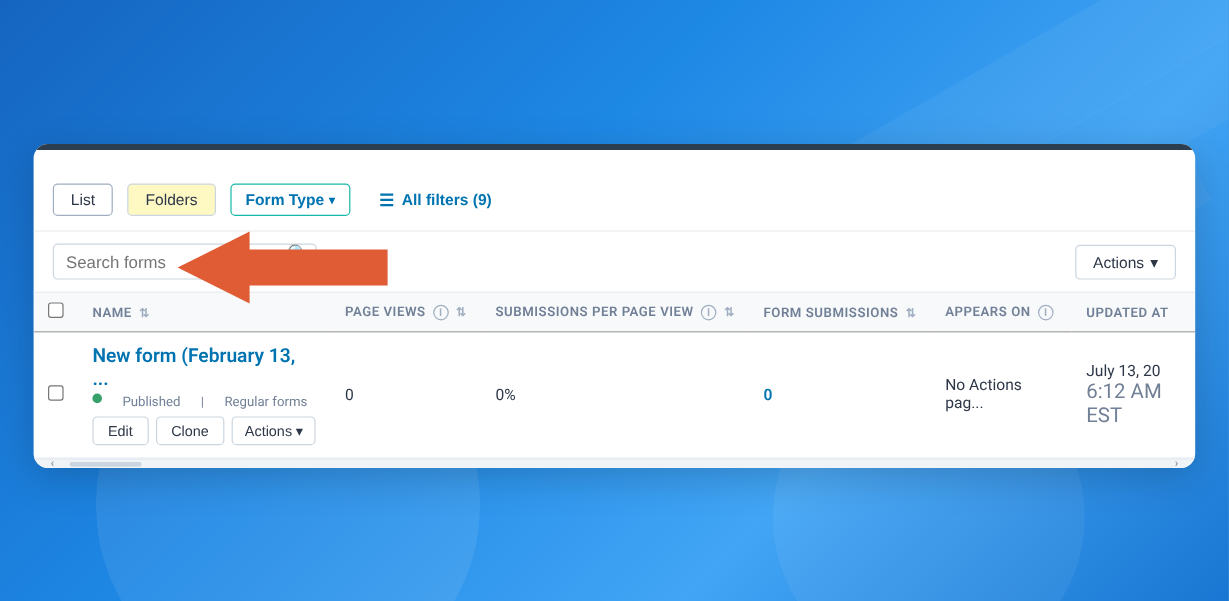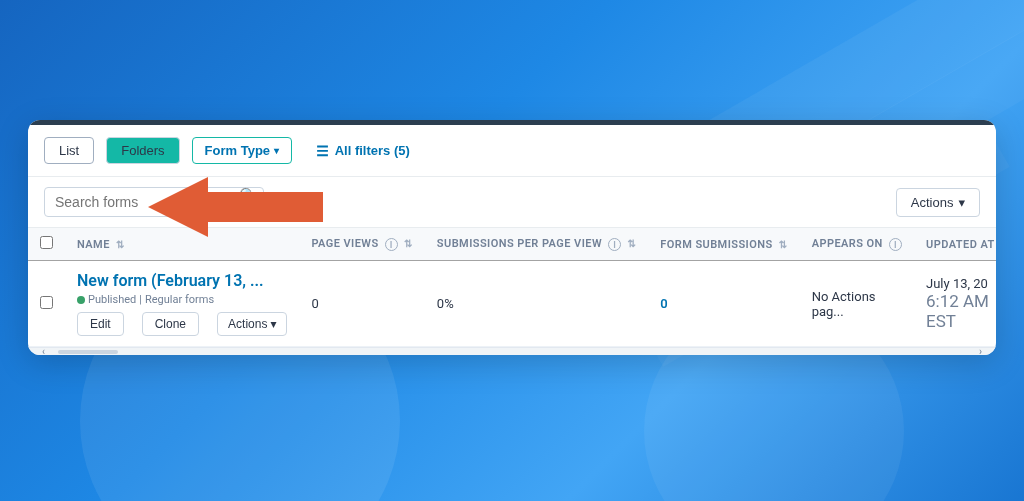--- a/index.html
+++ b/index.html
@@ -89,29 +89,30 @@
       background: #2c3e50;
     }
 
     
     .toolbar {
       display: flex;
       align-items: center;
       padding: 12px 16px;
       gap: 12px;
       border-bottom: 1px solid #e8ecef;
+      margin-top: 16px;
     }
 
     .btn-tab {
       padding: 5px 14px;
       border-radius: 4px;
       font-size: 13px;
       cursor: pointer;
       border: 1px solid #cbd5e0;
-      background: #14b8a6;
+      background: #fef9c3;
       color: #2d3748;
       font-weight: 500;
     }
 
     .btn-tab.active {
       background: #fff;
       border-color: #a0aec0;
     }
 
     .form-type-btn {
@@ -279,41 +280,41 @@
     .form-name-link {
       color: #0073b1;
       font-weight: 600;
       font-size: 16px;
       text-decoration: none;
       cursor: pointer;
     }
 
     .form-meta {
       display: flex;
-      align-items: center;
-      gap: 3px;
+      align-items: flex-start;
+      gap: 17px;
       margin-top: 3px;
     }
 
     .published-dot {
       width: 8px;
       height: 8px;
       border-radius: 50%;
       background: #38a169;
       display: inline-block;
     }
 
     .form-type-label {
       font-size: 11px;
       color: #718096;
     }
 
     .row-actions {
       display: flex;
-      gap: 18px;
+      gap: 6px;
       align-items: center;
     }
 
     .row-btn {
       padding: 4px 12px;
       border: 1px solid #cbd5e0;
       border-radius: 4px;
       font-size: 12px;
       color: #2d3748;
       background: #fff;
@@ -388,21 +389,21 @@
     <button class="btn-tab active">List</button>
     <button class="btn-tab">Folders</button>
 
     <button class="form-type-btn">
       <span>Form Type</span>
       <span class="chevron-icon">▾</span>
     </button>
 
     <button class="all-filters-btn">
       <span class="filter-icon">☰</span>
-      <span>All filters (5)</span>
+      <span>All filters (9)</span>
     </button>
 
     <div class="spacer"></div>
   </div>
 
   <div class="search-row" style="position:relative;">
     <div class="search-input-wrap">
       <input type="text" class="search-input" placeholder="Search forms" style="">
       <button class="search-icon-btn">
         <span>🔍</span>

